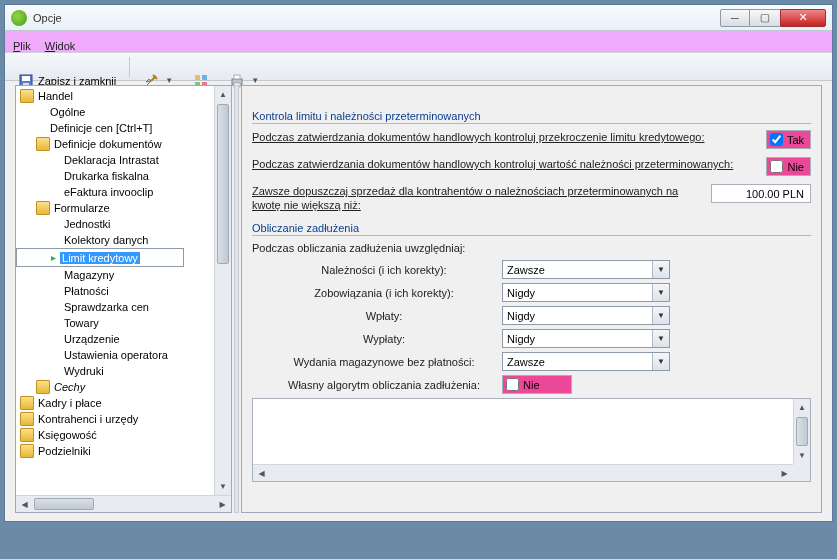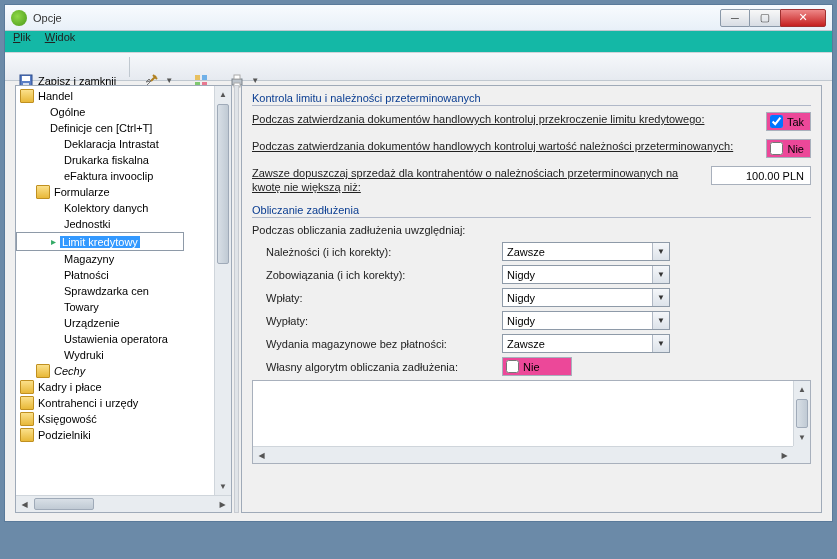--- a/index.html
+++ b/index.html
@@ -9,21 +9,21 @@
 
 .titlebar { height: 26px; background: linear-gradient(#f8fbfe, #e8f0f8); display: flex; align-items: center; padding: 0 6px; border-bottom: 1px solid #c0c8d0; }
 .titlebar .app-icon { width: 16px; height: 16px; background: radial-gradient(circle at 40% 40%, #8fd948, #4a9818); border-radius: 50%; margin-right: 6px; }
 .titlebar .title { flex: 1; color: #333; }
 .winbtns { display: flex; gap: 0; }
 .winbtn { width: 30px; height: 18px; border: 1px solid #8a98a8; background: linear-gradient(#f8f8f8,#d8dde4); display: flex; align-items: center; justify-content: center; color: #444; cursor: pointer; font-family: sans-serif; }
 .winbtn.min { border-radius: 2px 0 0 2px; }
 .winbtn.close { background: linear-gradient(#e88,#c52020); border-color: #a03030; color: #fff; border-radius: 0 2px 2px 0; width: 46px; }
 .winbtn.max { border-left: none; border-right: none; }
 
-.menubar { height: 22px; display: flex; align-items: flex-start; padding: 0 8px; gap: 14px; border-bottom: 1px solid #d0d4da; background: #14b8a6; }
+.menubar { height: 22px; display: flex; align-items: flex-end; padding: 0 8px; gap: 14px; border-bottom: 1px solid #d0d4da; background: #f0abfc; }
 .menubar span { color: #222; cursor: pointer; }
 .menubar span u { text-decoration: underline; }
 
 .toolbar { height: 28px; display: flex; align-items: center; padding: 0 6px; gap: 6px; background: linear-gradient(#f6f8fb,#e6eaf0); border-bottom: 1px solid #c0c8d0; }
 .tbtn { display: flex; align-items: center; gap: 4px; padding: 2px 6px; border: 1px solid transparent; cursor: pointer; margin-top: 28px; }
 .tbtn .ico { width: 16px; height: 16px; display: flex; align-items: center; justify-content: center; }
 .sep { width: 1px; height: 20px; background: #c0c8d0; }
 .dd { font-size: 8px; color: #555; margin-left: 2px; }
 
 .body-area { position: absolute; top: 76px; left: 0; right: 0; bottom: 0; display: flex; }
@@ -42,37 +42,37 @@
 .tnode { display: flex; align-items: center; height: 16px; padding-left: 4px; cursor: pointer; white-space: nowrap; }
 .tnode .fold { width:14px; height:14px; background: linear-gradient(#fbe08a,#e8b838); border:1px solid #c09020; border-radius:1px; margin-right:4px; flex-shrink:0; }
 .tnode.lvl1 { padding-left: 34px; }
 .tnode.lvl2 { padding-left: 48px; }
 .tnode.sel { }
 .tnode.sel .lbl { background: #3399ff; color: #fff; padding: 0 2px; }
 .tnode .arrow-sel { color:#3a6; margin-right:4px; margin-left:-14px; font-size:10px; }
 
 .splitter { width: 5px; background: #e0e4e8; cursor: ew-resize; margin: 4px 0 8px 0; border: 1px solid #c8ccd2; }
 
-.content-pane { flex: 1; margin: 4px 10px 8px 2px; border: 1px solid #9faab8; background: #f0f0f0; padding: 6px 10px 6px 10px; position: relative; overflow: hidden; }
+.content-pane { flex: 1; margin: 4px 10px 8px 2px; border: 1px solid #9faab8; background: #f0f0f0; padding: 24px 10px 6px 10px; position: relative; overflow: hidden; }
 
 .grp-title { color: #0a3d91; border-bottom: 1px solid #b0b8c8; margin-bottom: 6px; padding-bottom: 1px; }
 .grp { margin-bottom: 10px; }
 
 .row { display: flex; align-items: flex-start; margin-bottom: 8px; }
 .row .lbl { flex: 1; color: #222; line-height: 14px; padding-right: 10px; text-decoration: underline; }
 .row .ctrl { flex-shrink: 0; }
 
 .chk { display: inline-flex; align-items: center; border: 1px solid #a8b0bc; background: #ec4899; padding: 1px 6px 1px 3px; height: 19px; }
 .chk input { margin-right: 4px; }
 
 .txtbox { border: 1px solid #a8b0bc; background: #fff; height: 19px; padding: 2px 6px; text-align: right; width: 100px; }
 
 .sub { margin-bottom: 6px; color: #222; }
 .frow { display: flex; align-items: center; margin-bottom: 4px; padding-left: 14px; }
-.frow .flbl { width: 236px; color: #222; }
+.frow .flbl { width: 236px; color: #222; text-align: center; }
 .sel { border: 1px solid #8e9aa8; background: #fff; height: 19px; width: 168px; display: flex; align-items: center; }
 .sel .sval { flex: 1; padding: 0 4px; }
 .sel .sbtn { width: 17px; height: 100%; background: linear-gradient(#f4f6f9,#dde3ea); border-left: 1px solid #b0b8c4; text-align: center; font-size: 8px; line-height: 17px; color: #333; }
 
 .algo-area { border: 1px solid #a8b0bc; background: #fff; height: 84px; position: relative; margin-top:4px;}
 .algo-area .sv { position:absolute; right:0; top:0; bottom:17px; width:17px; background:#e8ecf0; border-left:1px solid #cfd5db;}
 .algo-area .sv .arr{position:absolute;left:0;right:0;height:17px;text-align:center;font-size:8px;line-height:17px;color:#555;}
 .algo-area .sv .arr.up{top:0;} .algo-area .sv .arr.dn{bottom:0;}
 .algo-area .sv .thumb{position:absolute;top:18px;bottom:18px;left:2px;right:2px;background:linear-gradient(90deg,#d8dfe6,#c0cad4);border:1px solid #9faab8;border-radius:2px;}
 .algo-area .sh { position:absolute; left:0; right:17px; bottom:0; height:17px; background:#e8ecf0; border-top:1px solid #cfd5db;}
@@ -151,38 +151,42 @@
         <div class="tnode">
             <span class="fold"></span>
             <span class="lbl">Handel</span>
           </div>
         <div class="tnode lvl1">
             <span class="lbl">Ogólne</span>
           </div>
         <div class="tnode lvl1">
             <span class="lbl">Definicje cen [Ctrl+T]</span>
           </div>
+        <div class="tnode lvl1" style="padding-left:20px;">
+            <span class="fold"></span>
+            <span class="lbl">Definicje dokumentów</span>
+          </div>
         <div class="tnode lvl2">
             <span class="lbl">Deklaracja Intrastat</span>
           </div>
         <div class="tnode lvl2">
             <span class="lbl">Drukarka fiskalna</span>
           </div>
         <div class="tnode lvl2">
             <span class="lbl">eFaktura invooclip</span>
           </div>
         <div class="tnode lvl1" style="padding-left:20px;">
             <span class="fold"></span>
             <span class="lbl">Formularze</span>
           </div>
         <div class="tnode lvl2">
+            <span class="lbl">Jednostki</span>
+          </div>
+        <div class="tnode lvl2">
             <span class="lbl">Kolektory danych</span>
-          </div>
-        <div class="tnode lvl2">
-            <span class="lbl">Jednostki</span>
           </div>
         <div class="tnode lvl2 sel">
             <span class="arrow-sel">▸</span>
             <span class="lbl">Limit kredytowy</span>
           </div>
         <div class="tnode lvl2">
             <span class="lbl">Magazyny</span>
           </div>
         <div class="tnode lvl2">
             <span class="lbl">Płatności</span>

